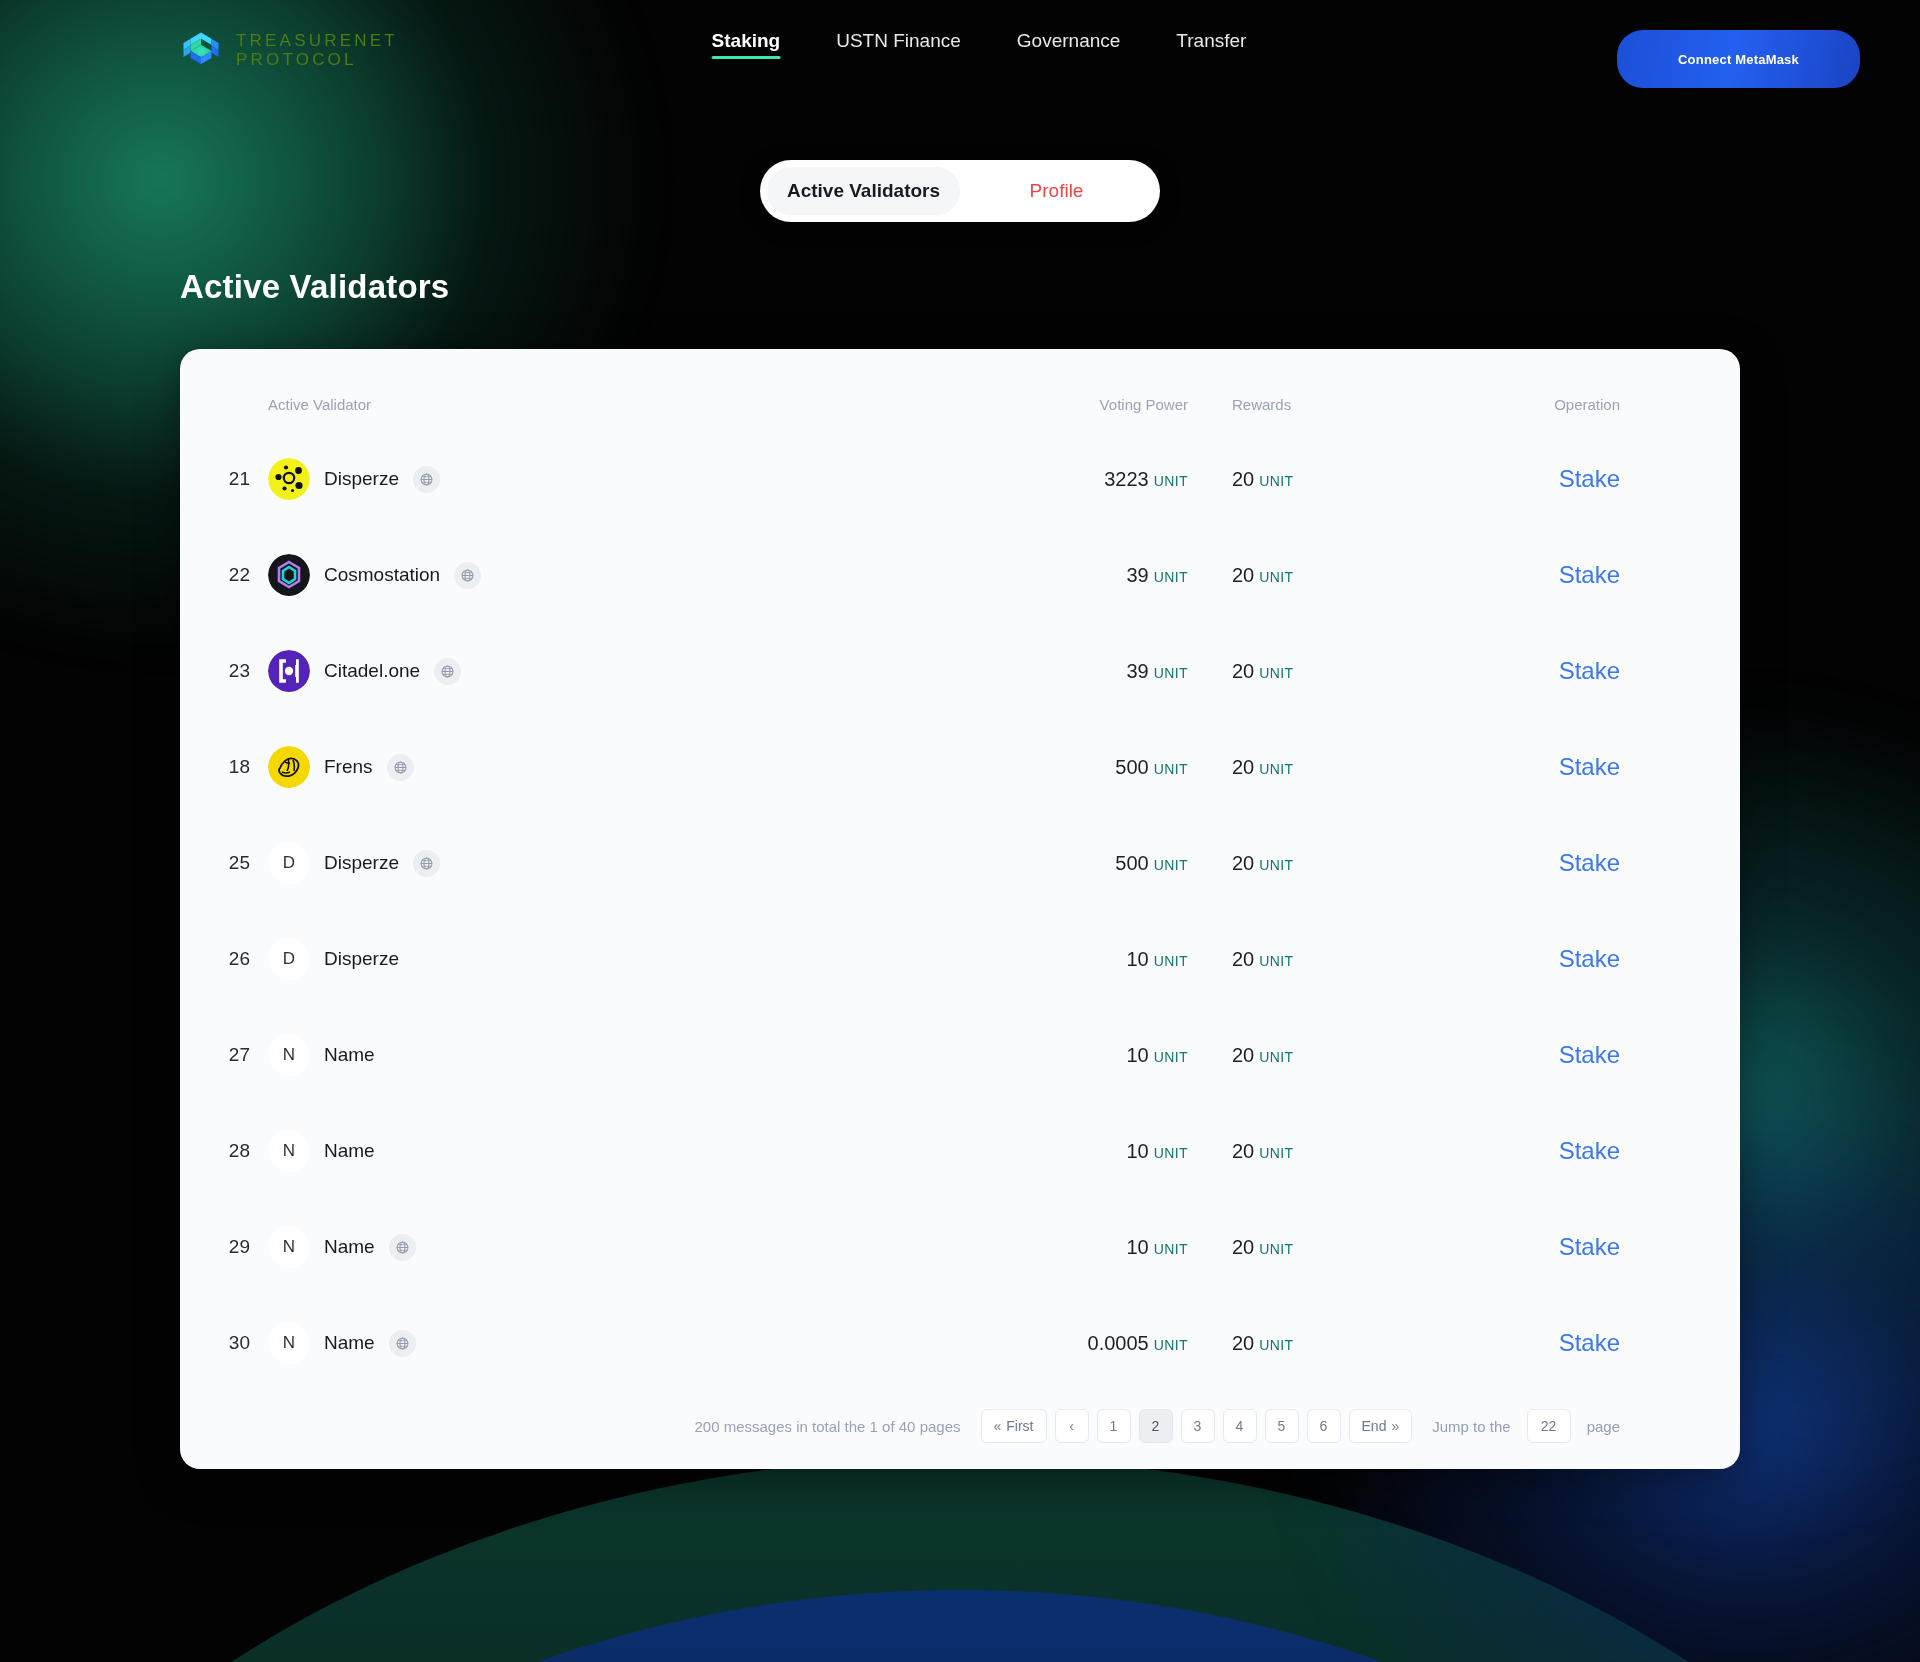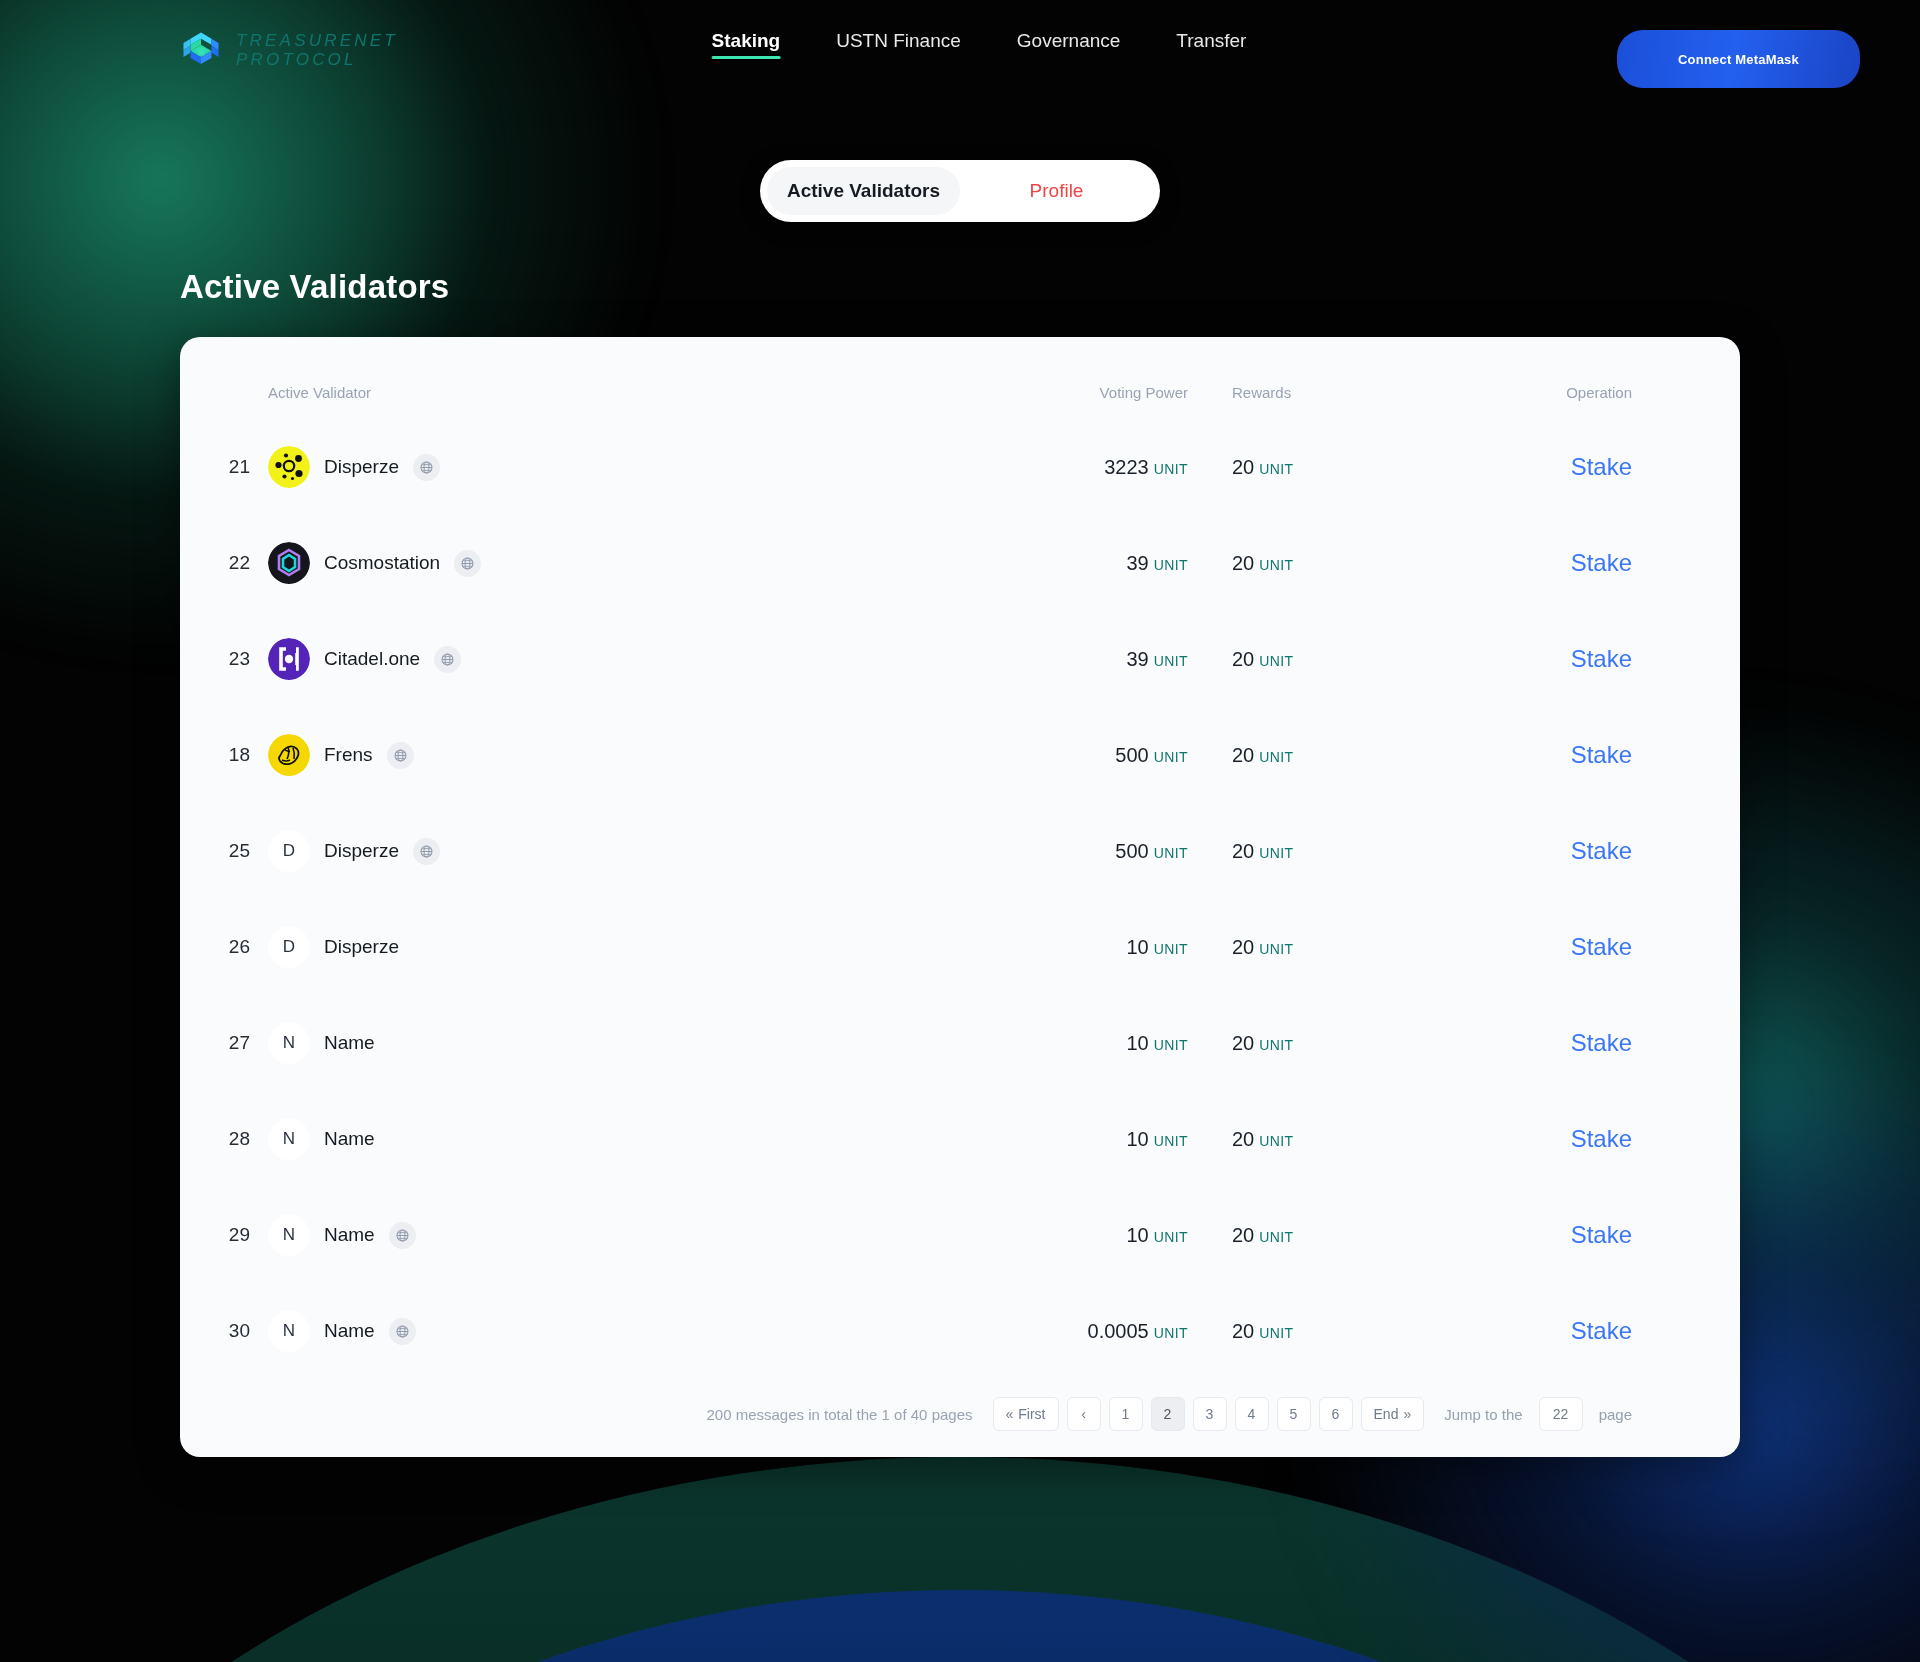--- a/index.html
+++ b/index.html
@@ -60,23 +60,22 @@
   .header {
     position: relative; z-index: 5;
     height: 100px;
     display: flex; align-items: center;
     padding: 0 60px 0 180px;
   }
   .brand { display: flex; align-items: center; gap: 14px; }
   .brand-mark { width: 42px; height: 42px; flex: none; }
   .brand-text { display: flex; flex-direction: column; line-height: 1.12; }
   .brand-line {
-    color: #0f766e; font-size: 17px; font-weight: 500;
+    color: #4d7c0f; font-size: 17px; font-weight: 500;
     letter-spacing: 3.2px;
-    font-style: italic;
   }
 
   .nav {
     position: absolute; left: 50%; top: 30px;
     transform: translateX(-50%);
     display: flex; align-items: center; gap: 56px;
   }
   .nav-item {
     position: relative;
     color: #e8e8e8; font-size: 19px;
@@ -121,24 +120,24 @@
   .page-title {
     position: relative; z-index: 5;
     margin: 46px 0 0 180px;
     color: #fff; font-size: 33px; font-weight: 700;
     letter-spacing: .2px;
   }
 
   
   .card {
     position: relative; z-index: 5;
-    margin: 31px 180px 0 180px;
+    margin: 43px 180px 0 180px;
     background: #fafbfc;
     border-radius: 20px;
-    padding: 28px 0 0 0;
+    padding: 28px 12px 0 0;
     min-height: 1120px;
     box-shadow: 0 10px 44px rgba(0,0,0,.45);
   }
 
   .table { width: 100%; }
   .thead {
     display: flex; align-items: center;
     height: 54px;
     color: #9aa3b4; font-size: 15px;
   }

